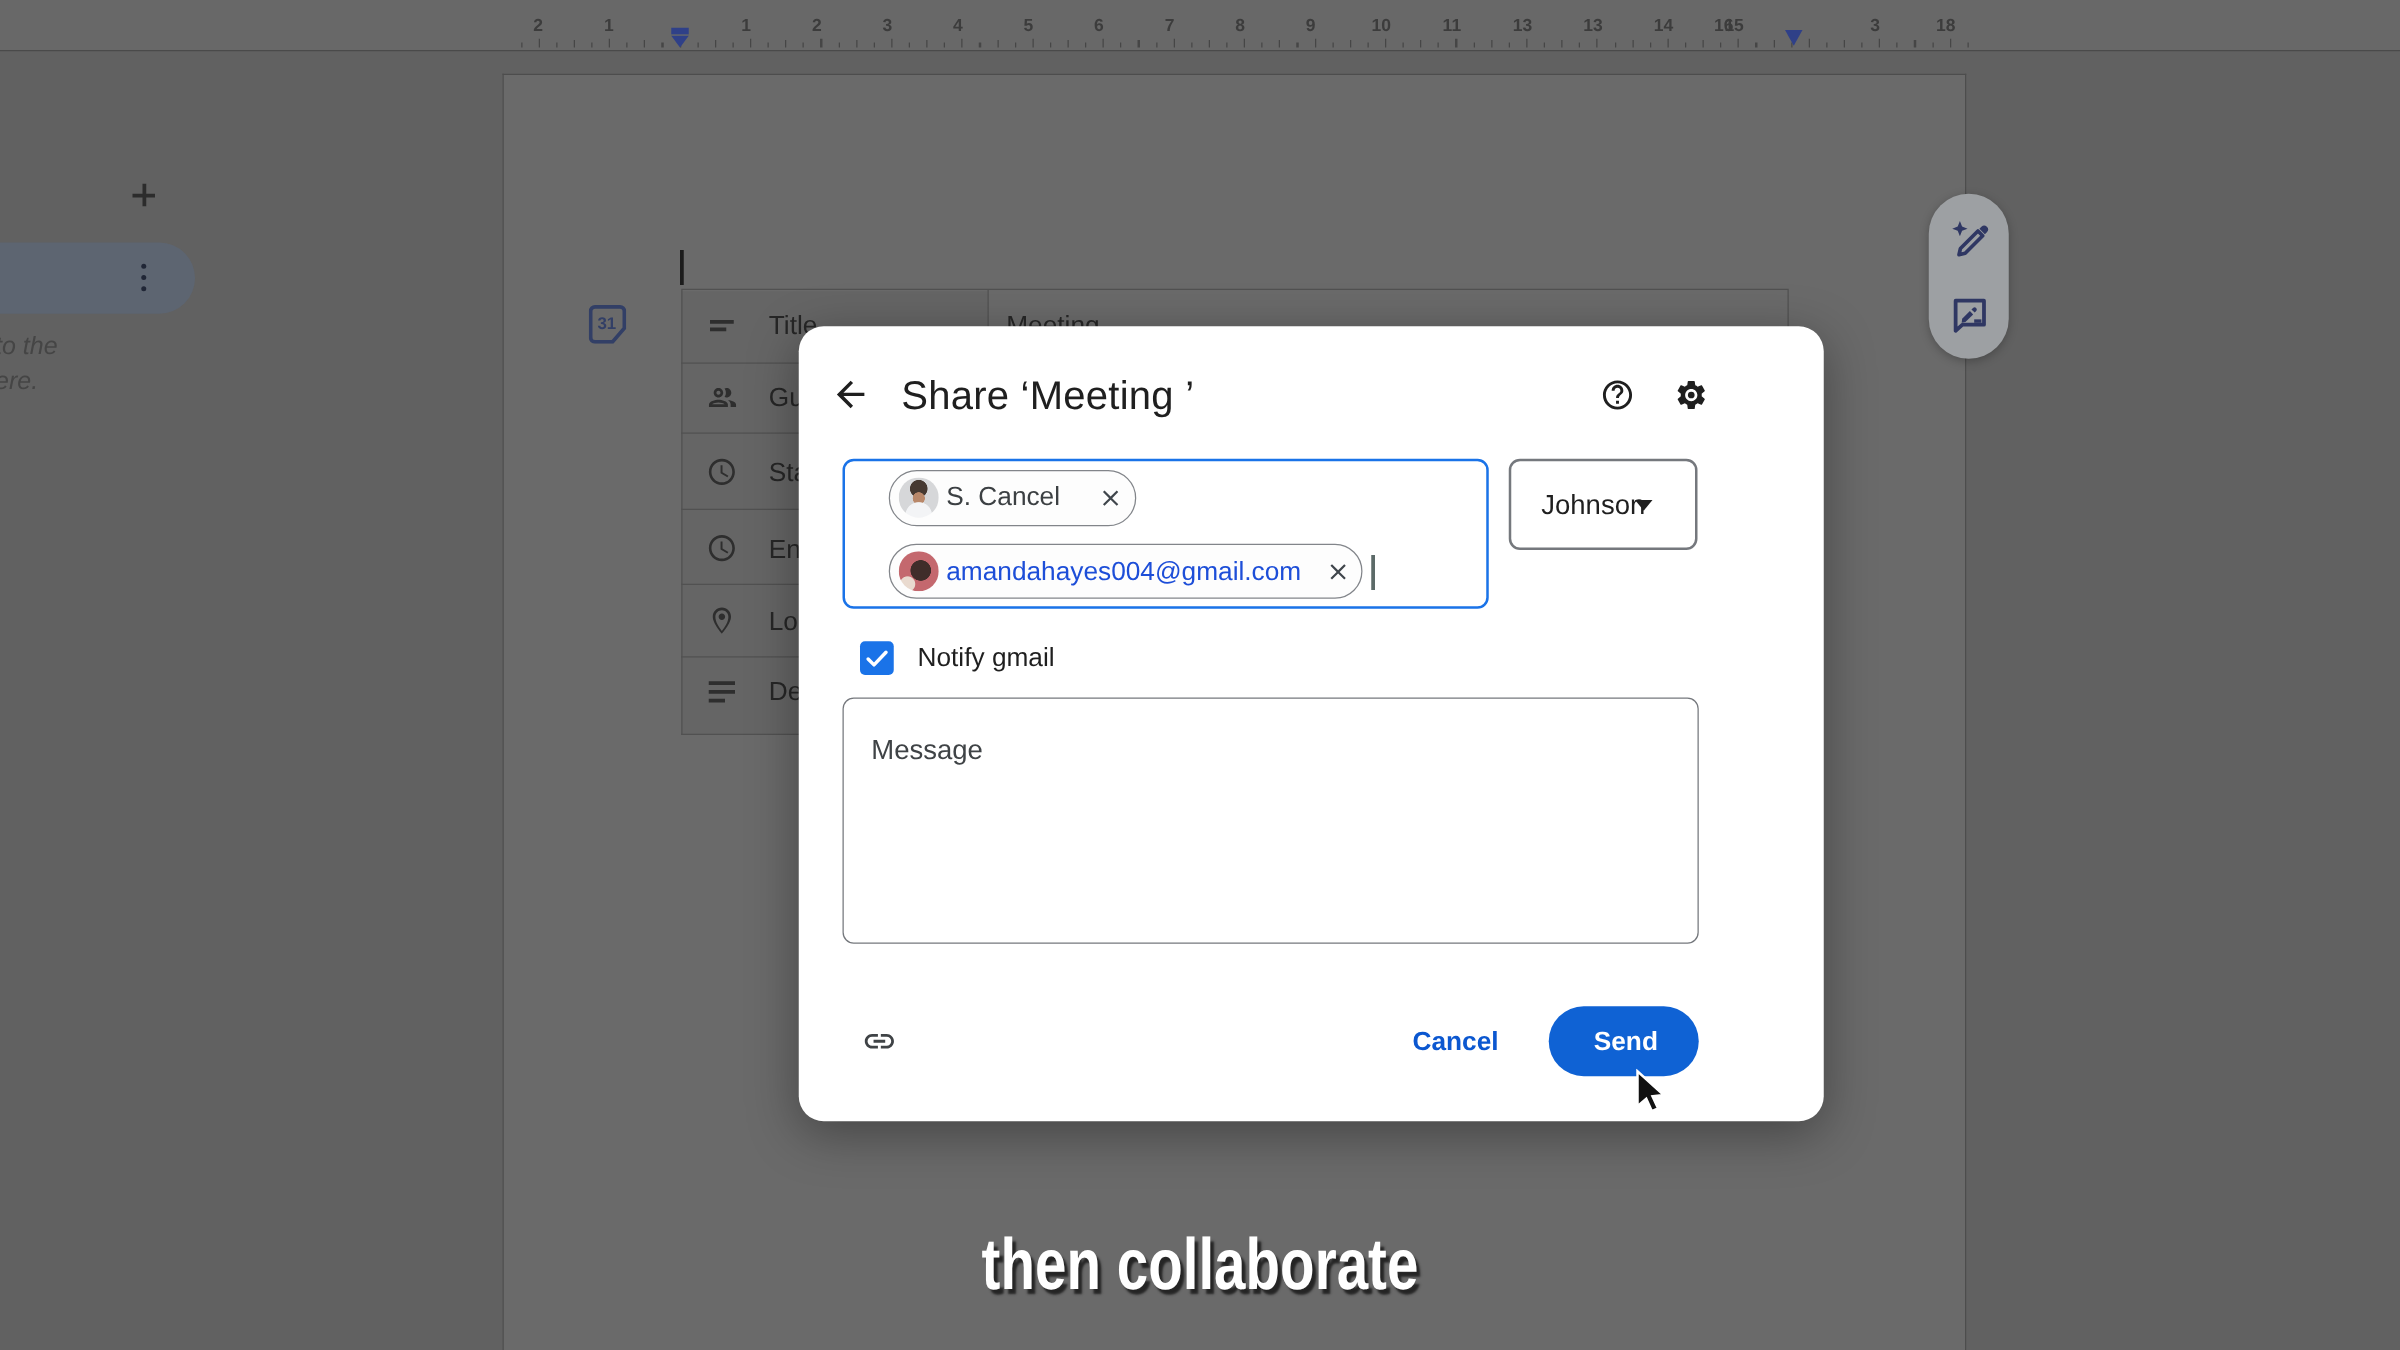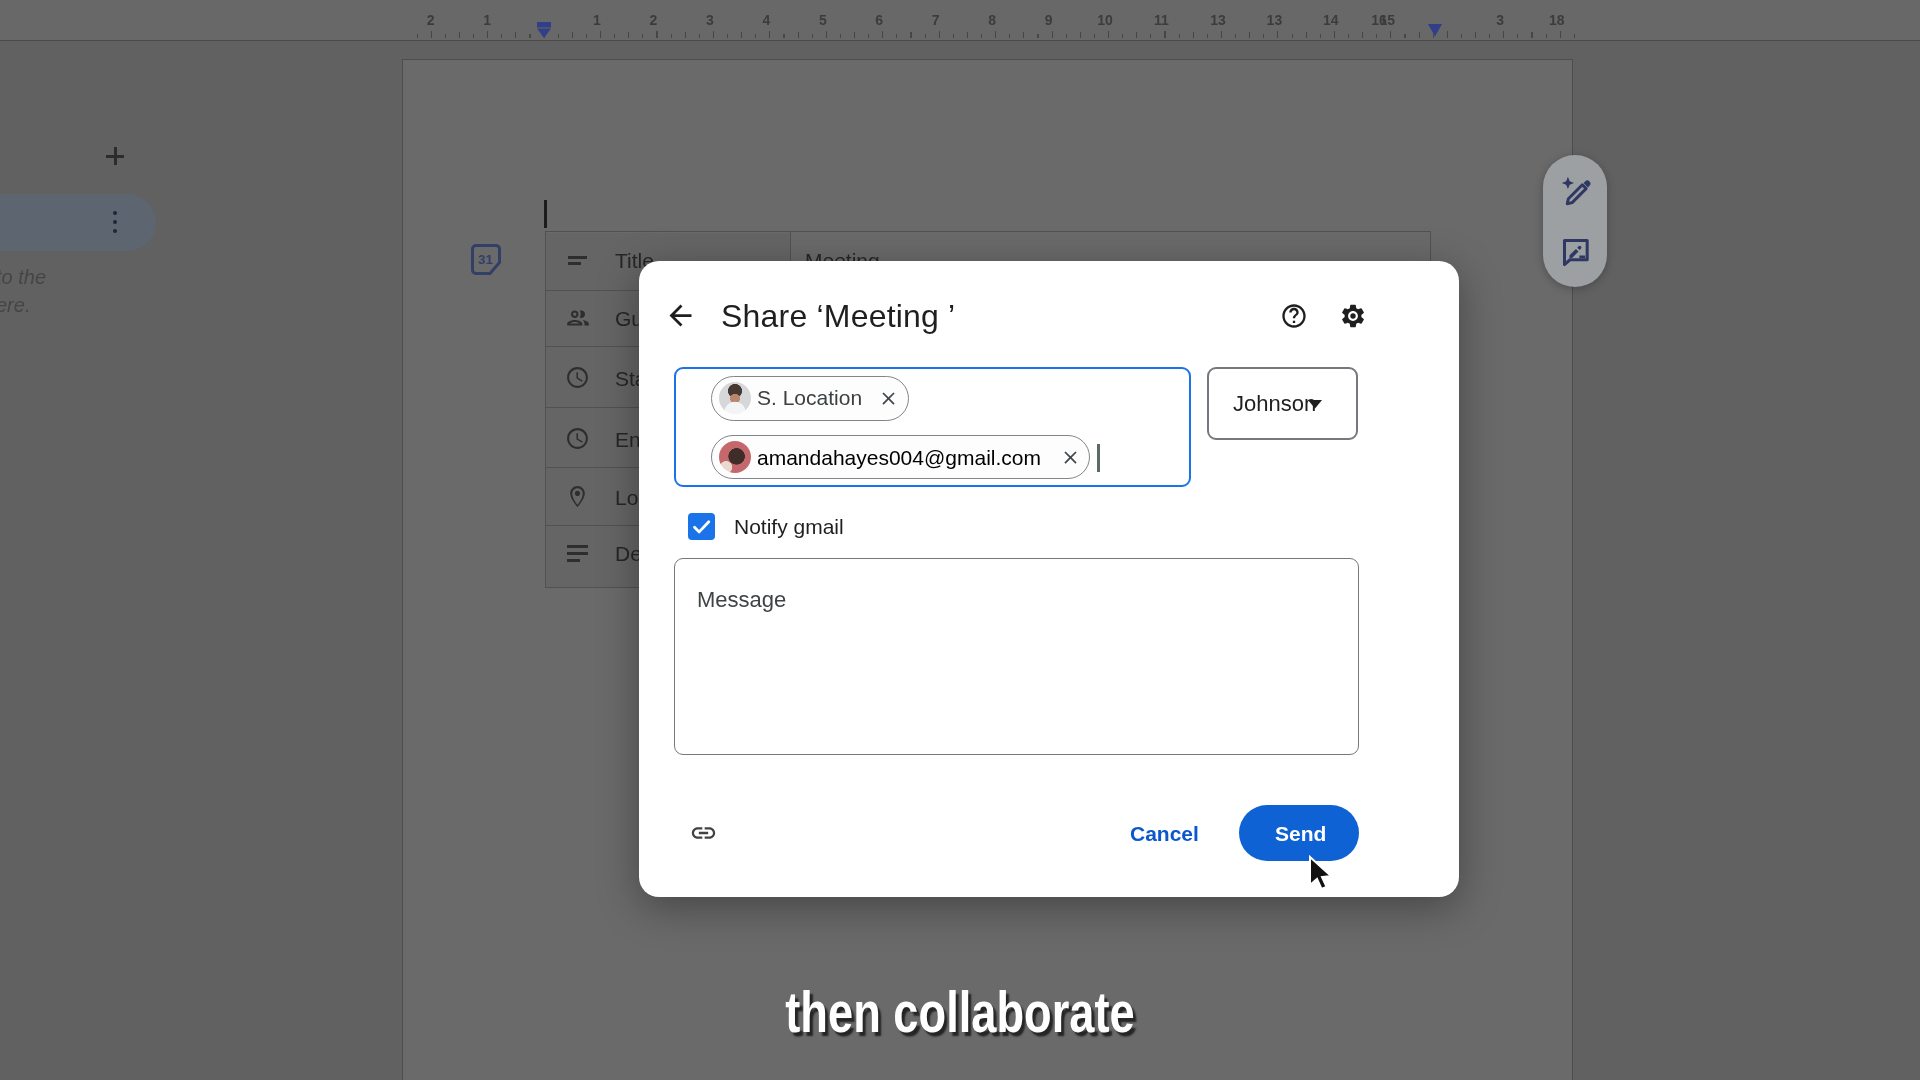--- a/index.html
+++ b/index.html
@@ -235,31 +235,31 @@
   </svg>
 
   <div class="abs" style="left:35px;top:106px;width:517px;height:120px;border:2.5px solid #1a73e8;border-radius:9px;background:#fff;"></div>
 
   <div class="abs" style="left:72px;top:115px;width:198px;height:45px;border:1.5px solid #82858a;border-radius:23px;background:#fdfdfd;"></div>
   <div class="abs" style="left:80px;top:121px;width:32px;height:32px;border-radius:16px;background:
      radial-gradient(circle at 50% 95%, #f3f4f6 0 30%, transparent 32%),
      radial-gradient(circle at 50% 52%, #b9886a 0 20%, transparent 22%),
      radial-gradient(circle at 50% 28%, #463931 0 24%, transparent 26%),
      #d6d7d9;"></div>
-  <div class="abs" style="left:118px;top:125px;font-size:21px;color:#3c4043;">S. Location</div>
+  <div class="abs" style="left:118px;top:125px;font-size:21px;color:#3c4043;">S. Cancel</div>
   <svg class="abs" style="left:239px;top:127px" width="21" height="21" viewBox="0 0 24 24" fill="#40464c">
     <path d="M19 6.41 17.59 5 12 10.59 6.41 5 5 6.41 10.59 12 5 17.59 6.41 19 12 13.41 17.59 19 19 17.59 13.41 12z"></path>
   </svg>
 
   <div class="abs" style="left:72px;top:174px;width:379px;height:44px;border:1.5px solid #82858a;border-radius:23px;background:#fdfdfd;"></div>
   <div class="abs" style="left:80px;top:180px;width:32px;height:32px;border-radius:16px;background:
      radial-gradient(circle at 55% 48%, #3f2d2a 0 33%, transparent 35%),
      radial-gradient(circle at 22% 82%, #e9dacf 0 16%, transparent 18%),
      #c4686e;"></div>
-  <div class="abs" style="left:118px;top:185px;font-size:21px;color:#000000;">amandahayes004@gmail.com</div>
+  <div class="abs" style="left:118px;top:185px;font-size:21px;color:#1d4ed8;">amandahayes004@gmail.com</div>
   <svg class="abs" style="left:421px;top:186px" width="21" height="21" viewBox="0 0 24 24" fill="#40464c">
     <path d="M19 6.41 17.59 5 12 10.59 6.41 5 5 6.41 10.59 12 5 17.59 6.41 19 12 13.41 17.59 19 19 17.59 13.41 12z"></path>
   </svg>
 
   <div class="abs" style="left:458px;top:183px;width:2.5px;height:28px;background:#5c6a68;"></div>
 
   <div class="abs" style="left:568px;top:106px;width:151px;height:73px;border:2px solid #75787d;border-radius:9px;background:#fff;"></div>
   <div class="abs" style="left:594px;top:130px;font-size:22px;color:#1f1f1f;">Johnson</div>
   <svg class="abs" style="left:667px;top:137px" width="18" height="12" viewBox="0 0 18 12">
     <path d="M2 2 L16 2 L9 10.5 Z" fill="#1f1f1f"></path>

